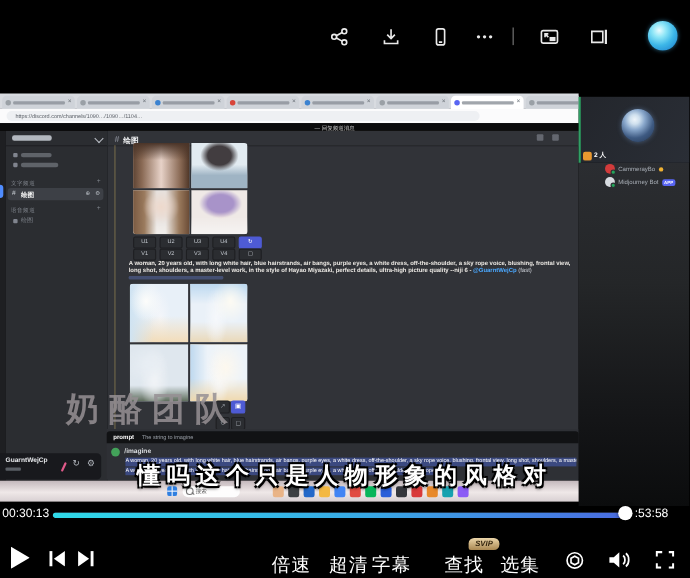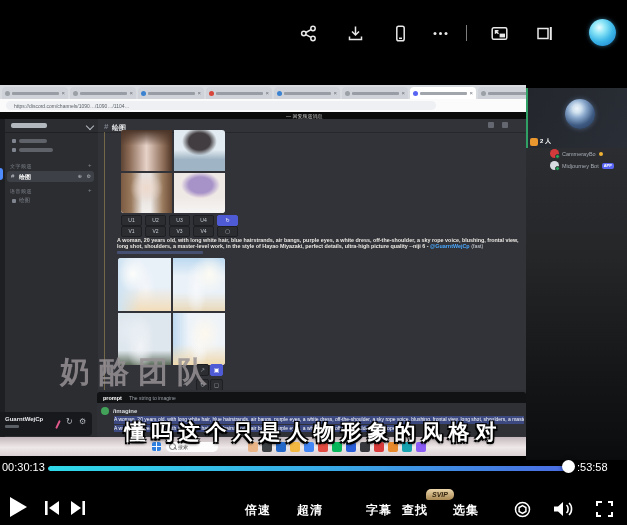--- a/index.html
+++ b/index.html
@@ -137,21 +137,21 @@
   
   .watermark{left:60px;top:282px;font-family:"Liberation Serif","DejaVu Serif",serif;font-size:30px;font-weight:700;
              color:rgba(150,144,148,.85);letter-spacing:9px;white-space:nowrap;}
   .vsub{left:0;top:348px;width:627px;text-align:center;font-size:21px;font-weight:700;color:#fff;letter-spacing:6px;white-space:nowrap;
         text-shadow:-1.5px -1.5px 0 #000,1.5px -1.5px 0 #000,-1.5px 1.5px 0 #000,1.5px 1.5px 0 #000,0 2px 3px #000;}
   
   .ptime{top:461px;color:#fff;font-size:11px;white-space:nowrap;}
   .ptrack{left:48px;top:466px;width:522px;height:5px;border-radius:3px;background:#2a2f3a;overflow:hidden;}
   .pfill{height:100%;border-radius:3px;background:linear-gradient(90deg,#2fd9e8 0%,#39a9e6 55%,#4a6be0 100%);}
   .phandle{left:562px;top:460px;width:13px;height:13px;border-radius:50%;background:#fff;box-shadow:0 0 4px rgba(0,0,0,.6);}
-  .ctrl-label{top:502px;width:40px;color:#fff;font-size:12px;font-weight:700;letter-spacing:1px;}
+  .ctrl-label{top:502px;width:40px;text-align:center;color:#fff;font-size:17px;font-weight:400;letter-spacing:1px;}
   .svip{left:426px;top:489px;width:28px;height:11px;border-radius:5px 5px 5px 2px;
         background:linear-gradient(180deg,#ecd6aa,#a98852);color:#33250f;font-size:7px;font-weight:700;font-style:italic;
         text-align:center;line-height:11px;}
   .cicon{color:#fff;}
   .cicon svg{display:block;}
 </style>
 </head>
 <body>
 
 <div id="stage">
@@ -420,21 +420,21 @@
   </div>
   <div class="abs cicon" style="left:70px;top:501px">
     <svg width="16" height="14" viewBox="0 0 16 14">
         <path d="M1 0 L11 7 L1 14 Z" fill="#fff"></path>
         <rect x="12.4" y="0" width="2.6" height="14" fill="#fff"></rect>
       </svg>
   </div>
 
   <div class="abs ctrl-label" style="left:245px">倍速</div>
   <div class="abs ctrl-label" style="left:297px">超清</div>
-  <div class="abs ctrl-label" style="left:366px">字幕</div>
+  <div class="abs ctrl-label" style="left:336px">字幕</div>
   <div class="abs ctrl-label" style="left:402px">查找</div>
   <div class="abs svip">SVIP</div>
   <div class="abs ctrl-label" style="left:453px">选集</div>
 
   <div class="abs cicon" style="left:514px;top:501px">
     <svg width="17" height="17" viewBox="0 0 17 17" fill="none" stroke="#fff" stroke-width="1.5">
       <circle cx="8.5" cy="8.5" r="7"></circle>
         <polygon points="8.5,4.6 11.9,6.5 11.9,10.5 8.5,12.4 5.1,10.5 5.1,6.5"></polygon>
     </svg>
   </div>

